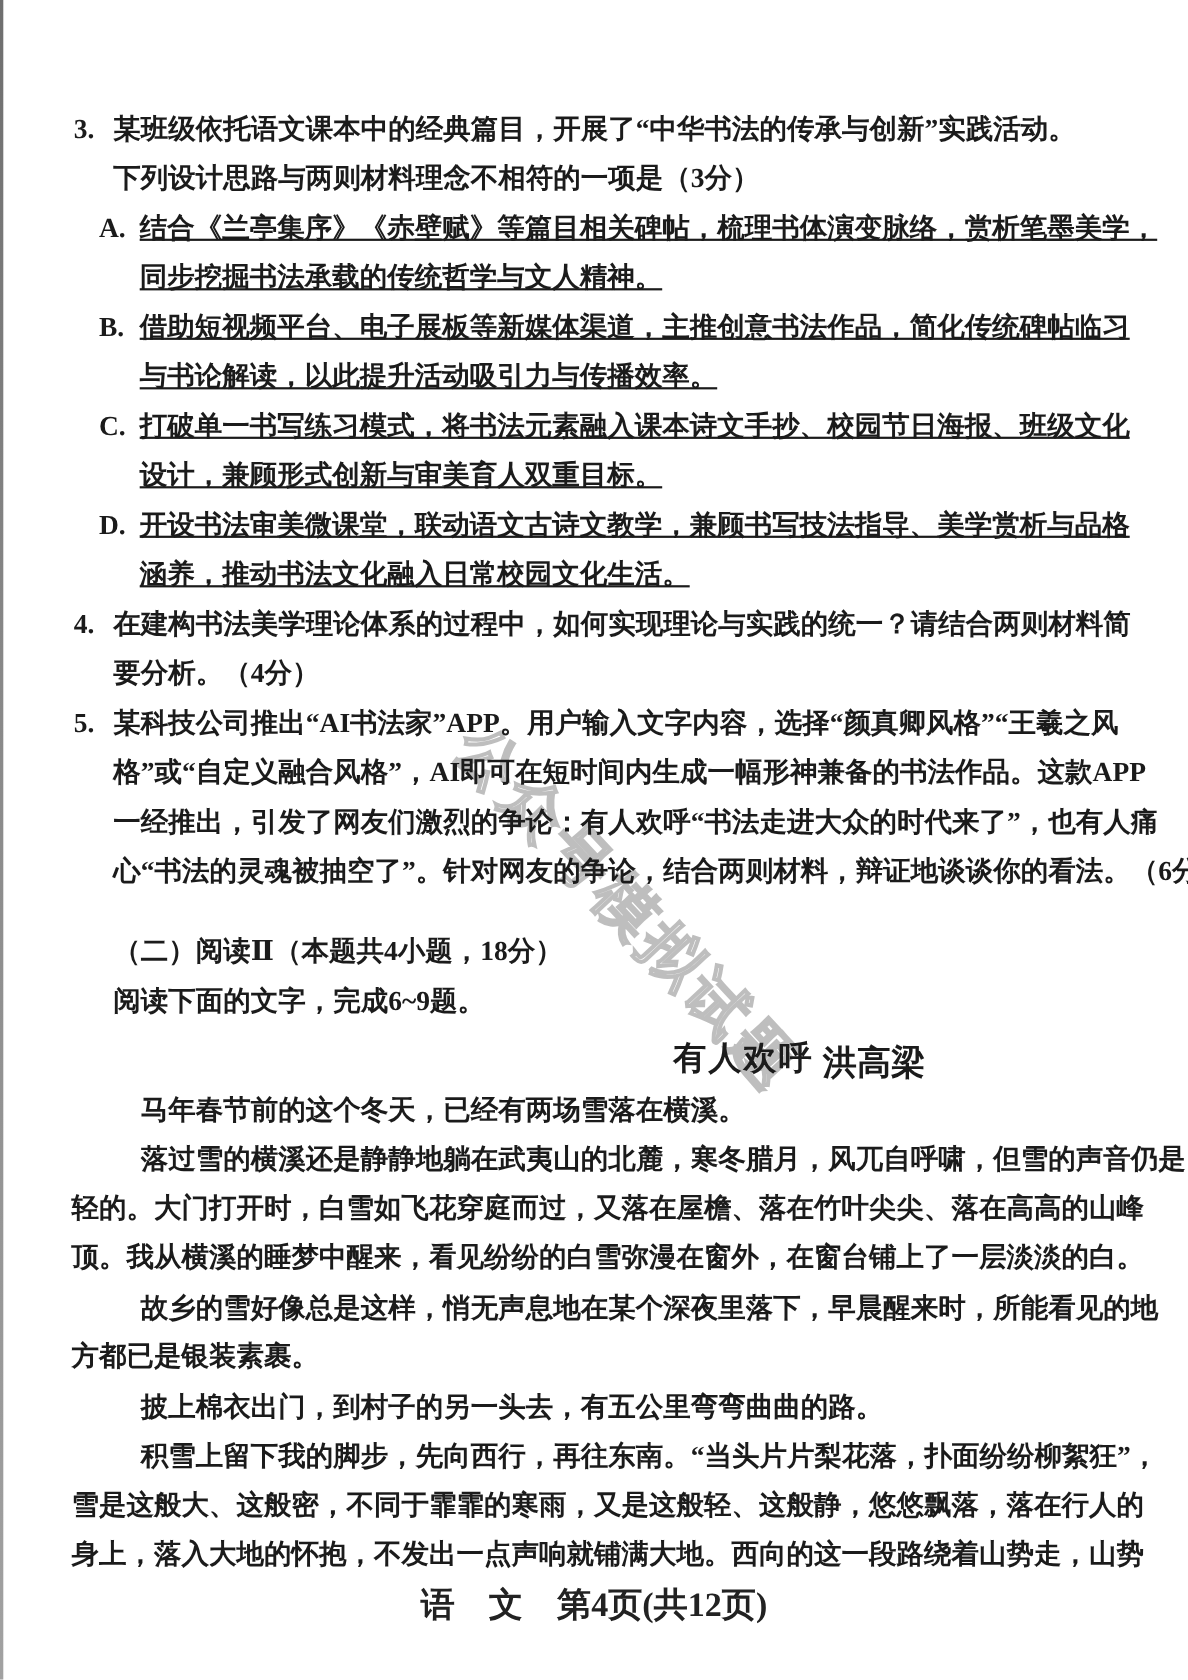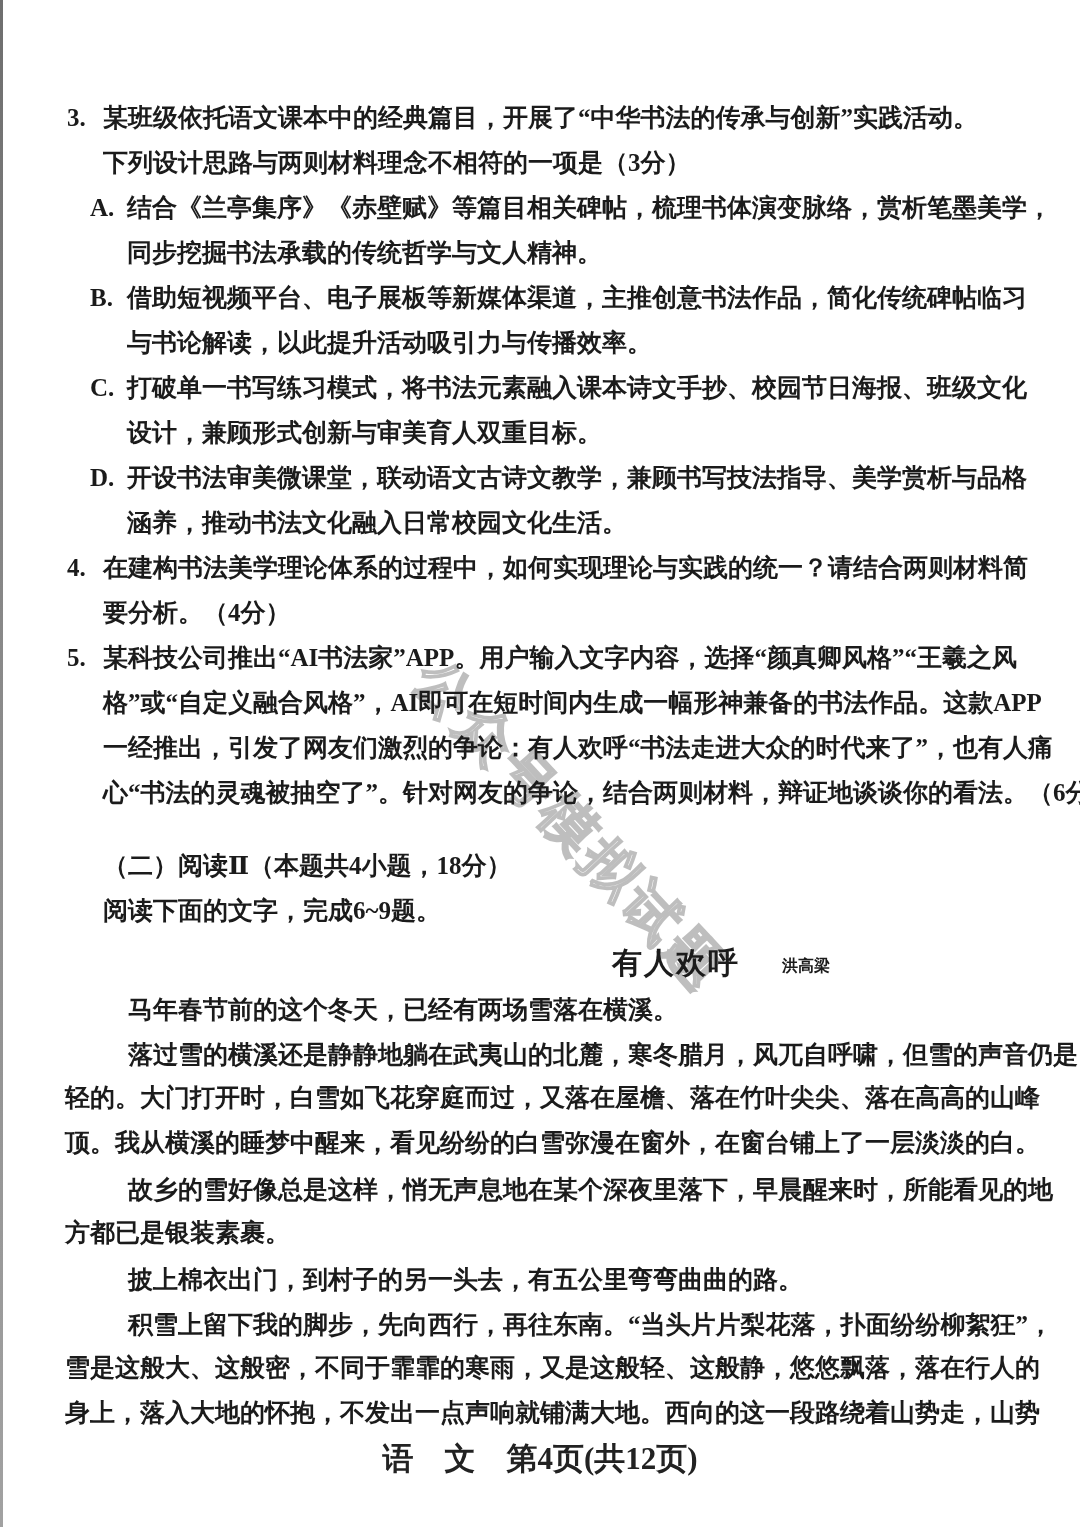--- a/index.html
+++ b/index.html
@@ -17,27 +17,27 @@
     opacity:.8;
   }
   .content{
     position:absolute;left:0;top:95px;width:1080px;
   }
   .row{position:relative;height:45px;line-height:45px;font-size:25px;font-weight:700;white-space:nowrap;}
   .row span{position:absolute;top:0;}
   .x67{left:67px;}
   .x90{left:90px;}
   .x103{left:103px;}
-  .x127{left:127px;}
+  .x127{left:127px;text-decoration:underline;}
   .x65{left:65px;font-family:Liberation Mono, monospace;}
   .x128{left:128px;}
   .section-gap{margin-top:28px;}
   .title-row{position:relative;height:48px;line-height:48px;margin-top:6px;white-space:nowrap;}
   .passage-title{position:absolute;left:612px;top:0;font-size:30px;font-weight:700;letter-spacing:2px;}
-  .passage-author{position:absolute;left:782px;top:3px;font-size:16px;font-weight:700;}
+  .passage-author{position:absolute;left:748px;top:3px;font-size:31px;font-weight:700;}
   .watermark{
     position:absolute;left:452px;top:644px;
     transform:rotate(47deg);transform-origin:0 0;
     font-size:56px;font-weight:700;letter-spacing:5px;
     color:rgba(255,255,255,0);
     -webkit-text-stroke:2px rgba(125,125,125,.8);
     opacity:.62;
     white-space:nowrap;
     pointer-events:none;
     font-family:"Liberation Sans","DejaVu Sans",sans-serif;

